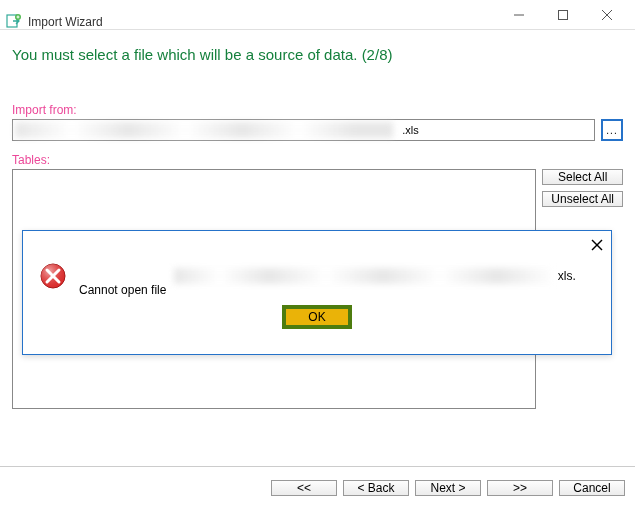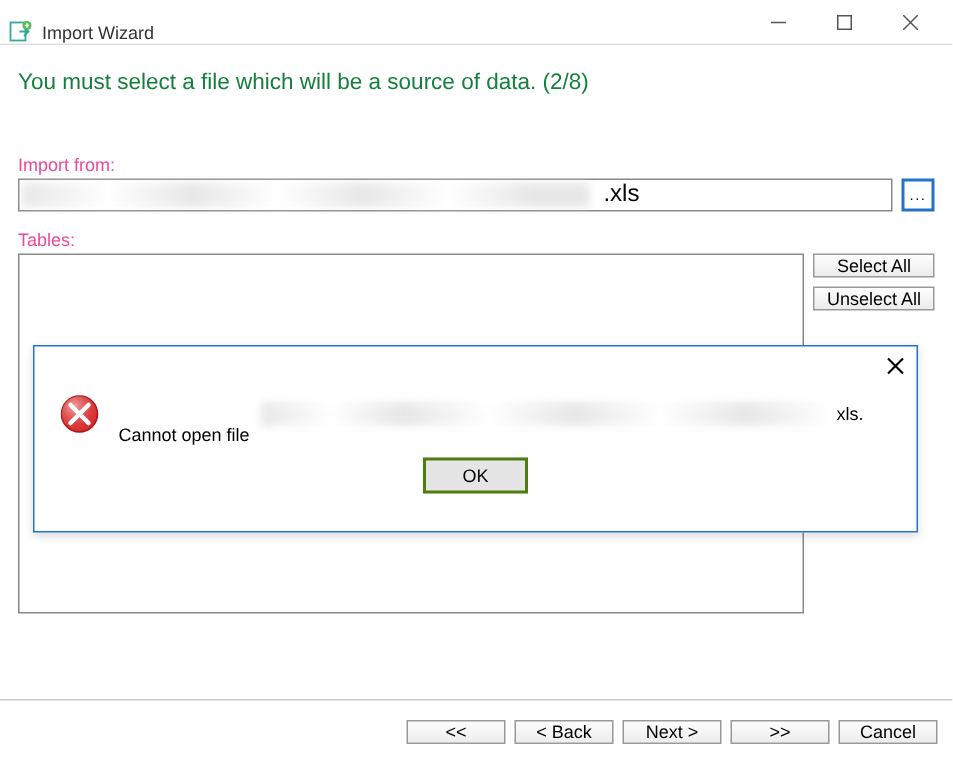--- a/index.html
+++ b/index.html
@@ -10,41 +10,41 @@
     .winbtns { display: flex; }
     .winbtn { width: 44px; height: 28px; display: flex; align-items: center; justify-content: center; cursor: pointer; }
     .winbtn svg { width: 10px; height: 10px; }
     .content { padding: 16px 12px 0 12px; }
     .heading { color: #15803d; font-size: 15px; margin-bottom: 40px; }
     .label { font-size: 12px; color: #ec4899; margin-bottom: 2px; display: block; }
     .row { display: flex; align-items: stretch; margin-bottom: 12px; }
     .input { flex: 1; height: 22px; border: 1px solid #888; font-size: 12px; padding: 0 4px; background: #fff; }
     .input-censored { position: relative; display:flex; align-items:center; }
     .blur { position:absolute; left:2px; top:2px; bottom:2px; width:65%; background: linear-gradient(90deg, #ddd 0%, #fff 15%, #ddd 30%, #fff 45%, #ddd 60%, #fff 75%, #ddd 90%); filter: blur(3px); opacity:0.7; pointer-events:none; }
-    .input-text { position:absolute; left:67%; font-size:16px; }
+    .input-text { position:absolute; left:67%; font-size:11px; }
     .browse-btn { width: 22px; height: 22px; border: 2px solid #2572c9; margin-left: 6px; display:flex; align-items:center; justify-content:center; font-size:10px; letter-spacing:1px; cursor:pointer; background:#fff; }
     .tables-area { display: flex; }
     .listbox { flex: 1; height: 240px; border: 1px solid #888; background: #fff; margin-right: 6px; }
     .side-btns { display:flex; flex-direction:column; gap:6px; }
     .btn { min-width: 66px; height: 16px; border: 1px solid #999; background: linear-gradient(#fdfdfd,#ececec); font-size: 12px; cursor: pointer; padding: 0 8px; }
     .btn-wide { min-width: 74px; }
     .footer { position: absolute; bottom: 0; left: 0; right: 0; height: 42px; border-top: 1px solid #ccc; display:flex; align-items:center; padding: 0 10px; gap:6px; }
     .footer .spacer { flex: 1; }
     .save-group { display: flex; }
     .save-main { min-width: 50px; }
     .save-drop { width: 18px; min-width:18px; padding:0; display:flex; align-items:center; justify-content:center; }
     .dialog { position: absolute; left: 22px; top: 230px; width: 590px; height: 125px; background: #fff; border: 1px solid #2572c9; box-shadow: 0 2px 6px rgba(0,0,0,0.15); }
     .dialog-close { position: absolute; right: 8px; top: 6px; cursor: pointer; }
     .dialog-body { display: flex; align-items: center; padding: 24px 16px 8px 16px; }
     .error-icon { width: 28px; height: 28px; margin-right: 12px; flex-shrink:0; }
     .dialog-text { font-size: 12px; display:flex; align-items:center; flex:1; position:relative; }
     .dialog-text .pre { white-space: pre; margin-top: 28px; }
     .dialog-blur { display:inline-block; width:380px; height:16px; background: linear-gradient(90deg, #ddd 0%, #fff 12%, #ddd 25%, #fff 40%, #ddd 55%, #fff 70%, #ddd 85%, #fff 100%); filter: blur(3px); opacity:0.7; margin:0 4px; }
     .dialog-footer { display:flex; justify-content:center; padding-bottom: 10px; }
-    .ok-btn { min-width: 70px; height: 24px; border: 2px solid #4d7c0f; background:#e5e5e5; font-size:12px; cursor:pointer; }
+    .ok-btn { min-width: 70px; height: 24px; border: 4px solid #4d7c0f; background:#eab308; font-size:12px; cursor:pointer; }
   </style>
 </head>
 <body>
 
 <div class="titlebar">
   <span class="icon">
     <svg viewBox="0 0 16 16">
         <rect x="1" y="2" width="10" height="12" fill="none" stroke="#3a9" stroke-width="1.2"></rect>
         <path d="M7 8 L13 8 M10 5 L13 8 L10 11" fill="none" stroke="#3a9" stroke-width="1.3"></path>
         <circle cx="12" cy="4" r="3" fill="#5b5"></circle>

